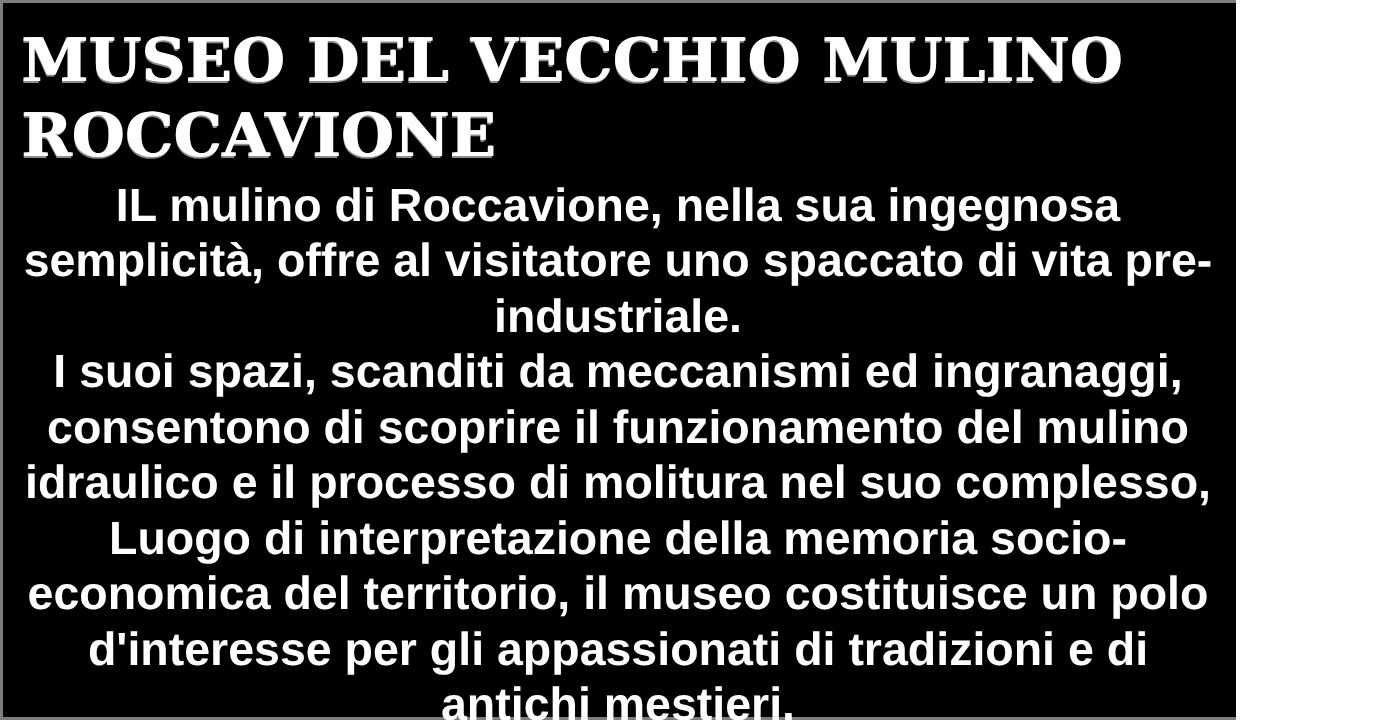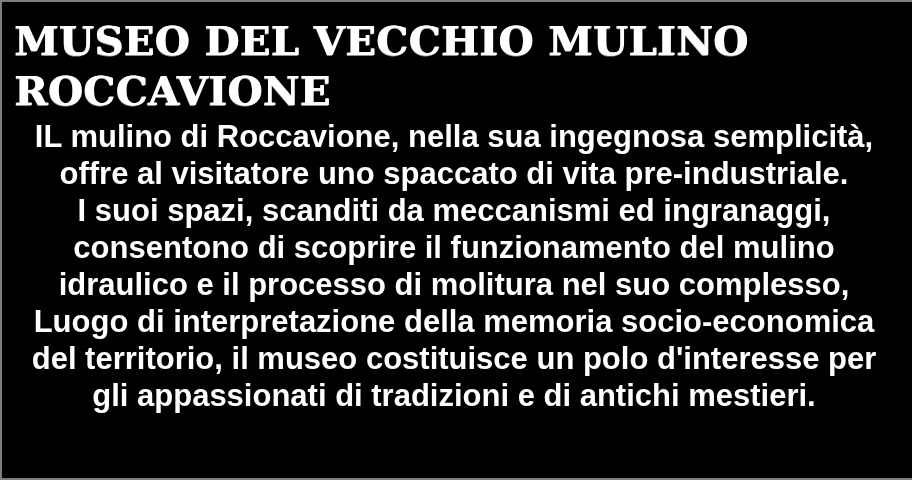--- a/index.html
+++ b/index.html
@@ -2,21 +2,21 @@
 <html><head>
 <meta charset="utf-8">
 <style>
   html, body {
     margin: 0;
     padding: 0;
     background: #ffffff;
   }
   #page {
     position: relative;
-    width: 912px;
+    width: 824px;
     height: 480px;
     background: #000000;
     overflow: hidden;
     box-sizing: border-box;
   }
   .frame {
     position: absolute;
     left: 0;
     top: 0;
     width: 924px;

